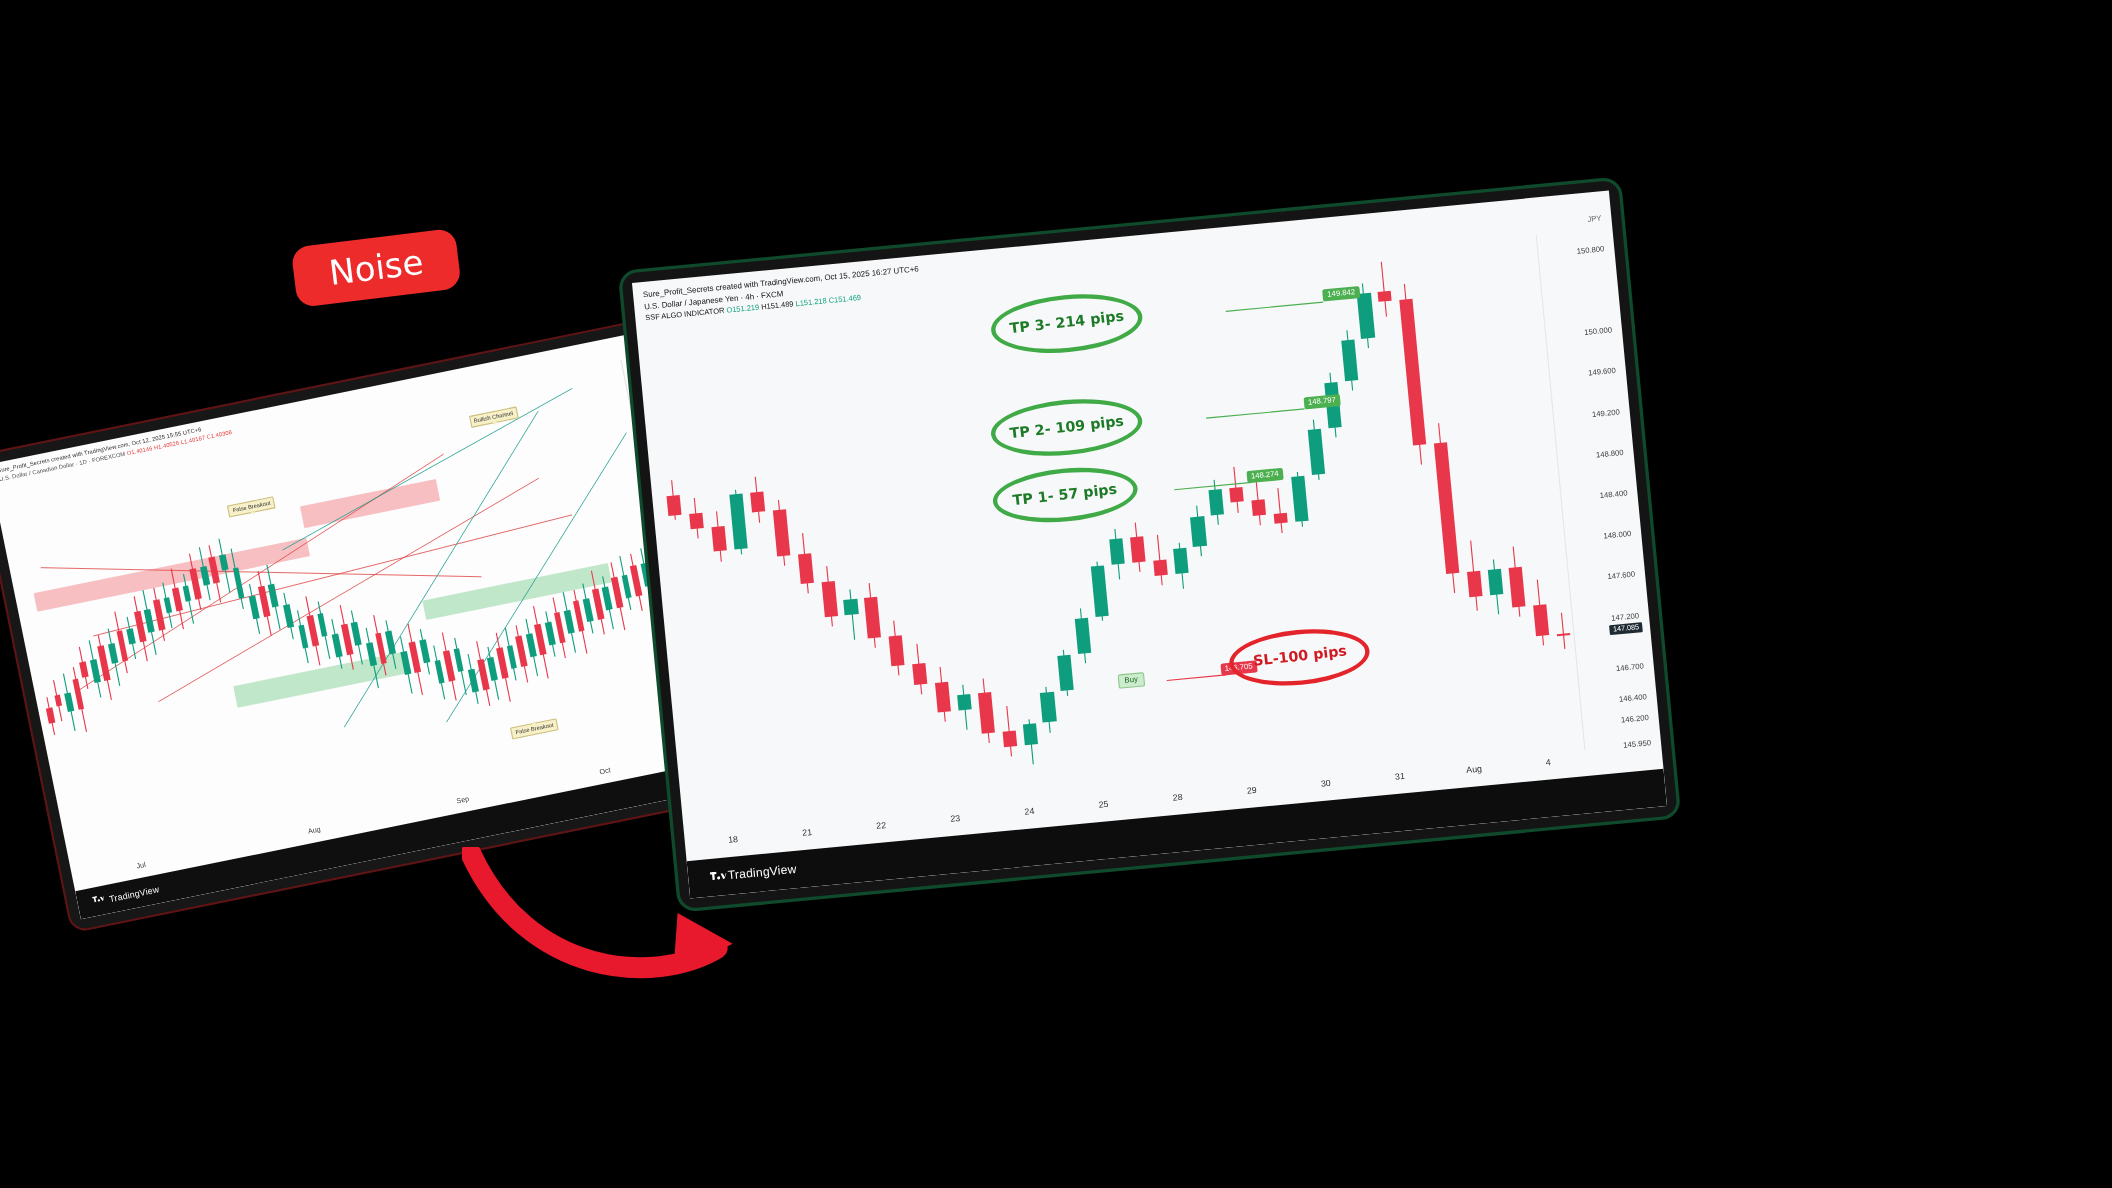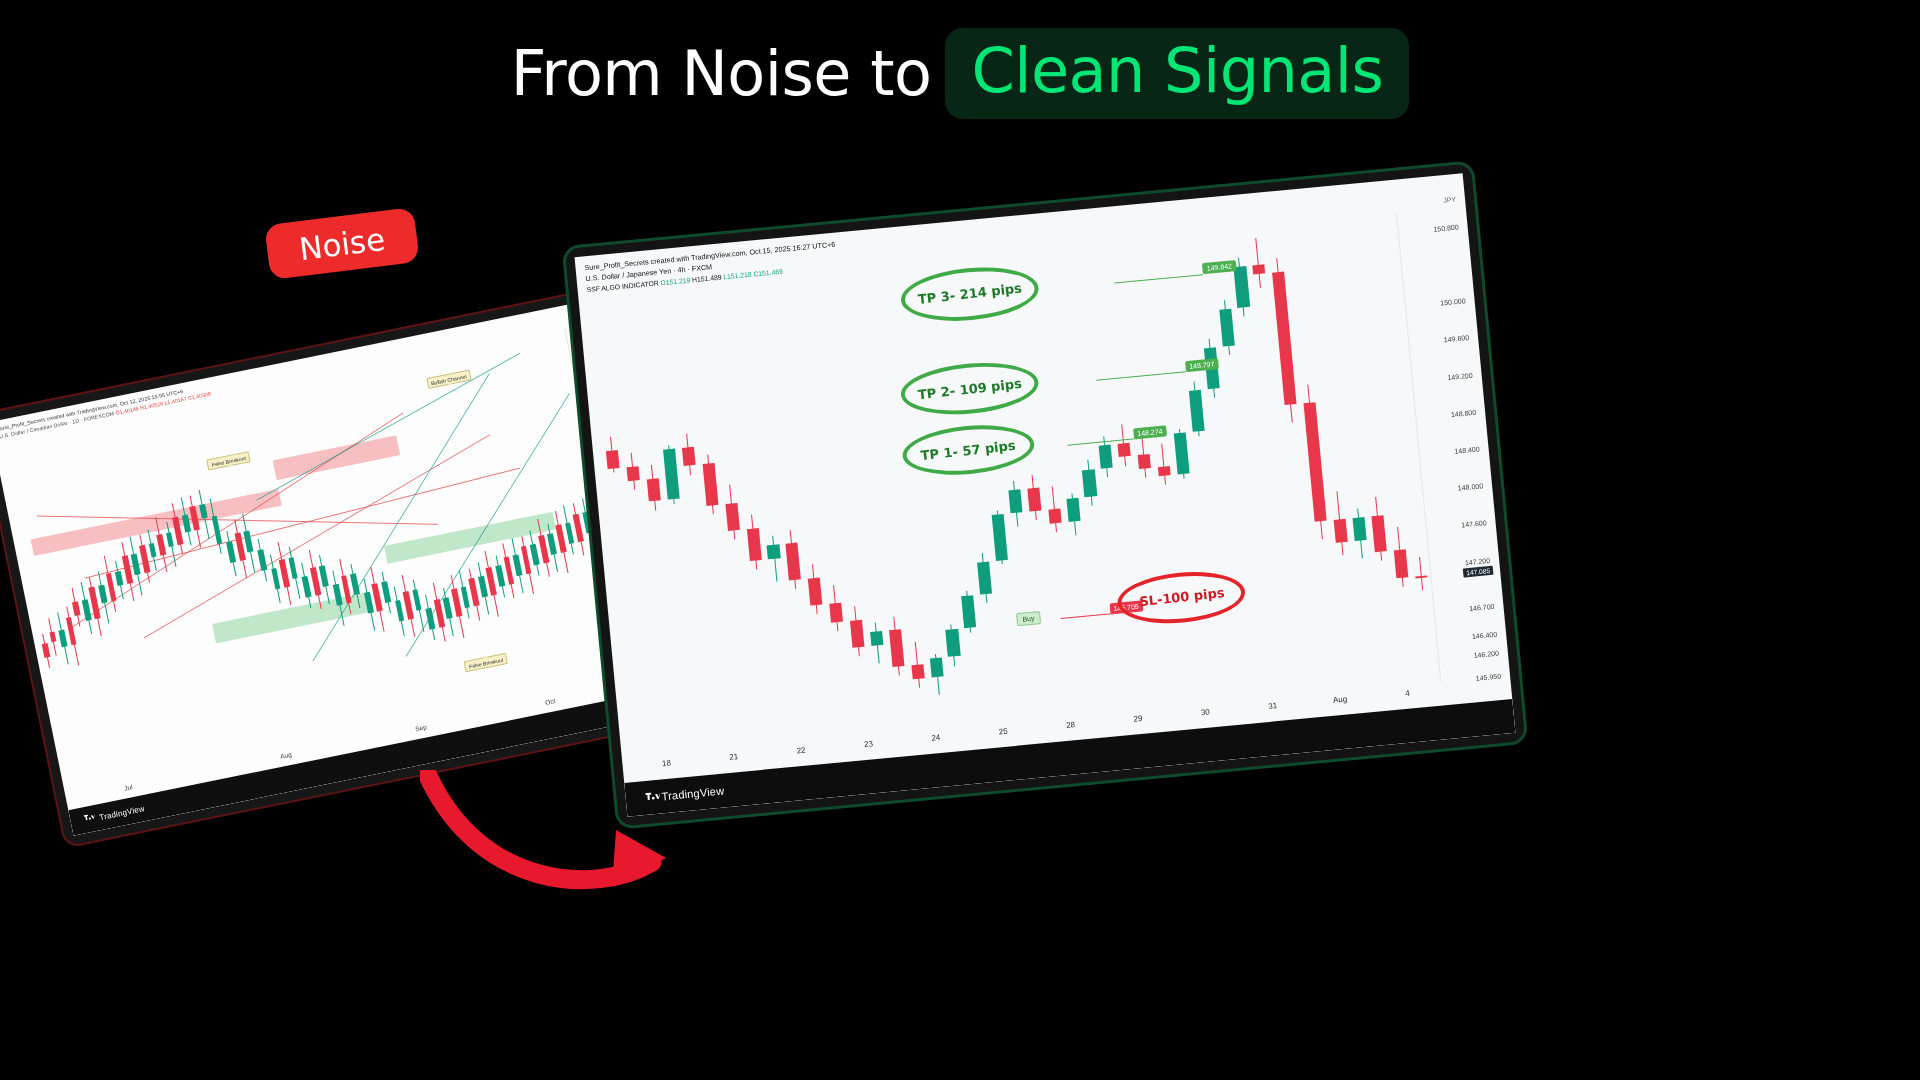--- a/index.html
+++ b/index.html
@@ -176,26 +176,20 @@
   .ellipse .inner{ transform:rotate(-1deg); }
 
   
   #arrow{ position:absolute; left:420px; top:770px; width:280px; height:130px; }
 </style>
 </head>
 <body>
 
 <div id="stage">
 
-  <div class="title-row">
-    <div class="title-plain">From Noise to</div>
-    <div class="title-chip">
-      <span>Clean Signals</span>
-    </div>
-  </div>
 
   <div class="badge badge-noise">
     <span>Noise</span>
   </div>
   <div class="badge badge-clean">
     <span>Clean Signals</span>
   </div>
 
   <div class="device" id="device-noise">
     <div class="bezel noise"></div>

